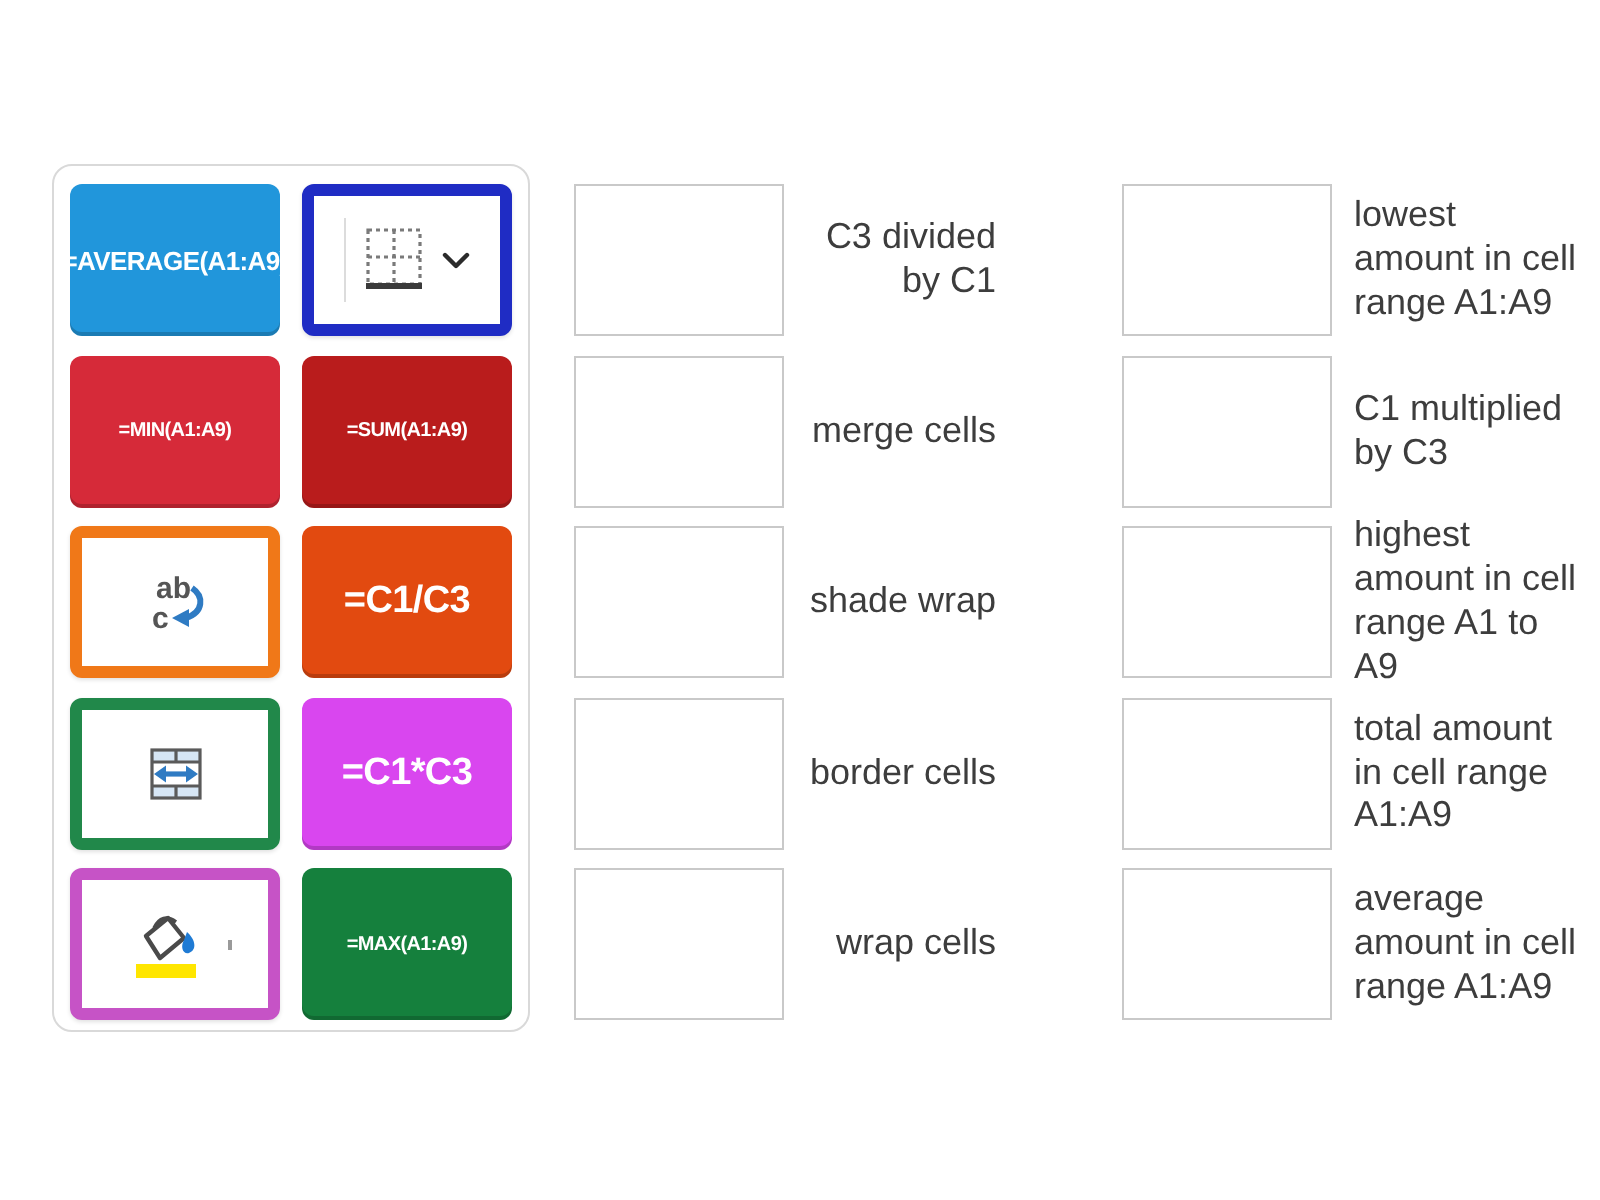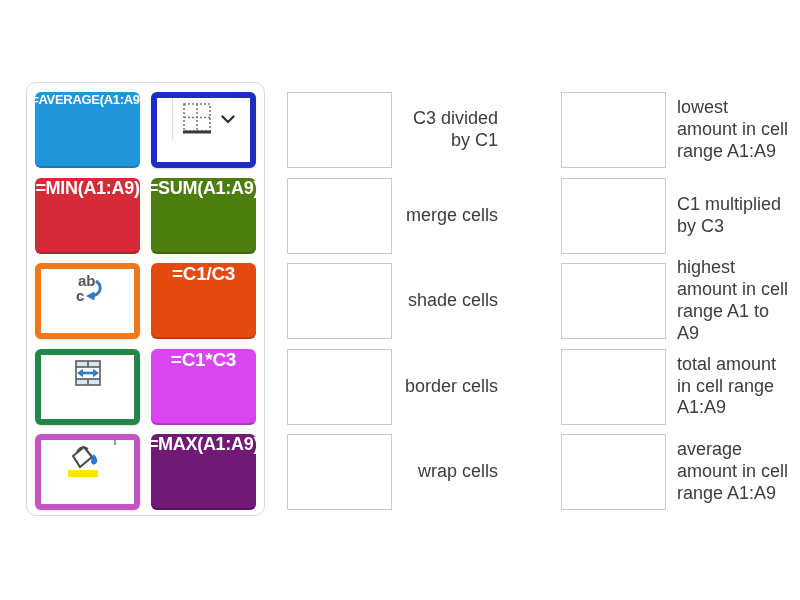--- a/index.html
+++ b/index.html
@@ -21,33 +21,33 @@
     border-radius: 10px;
     padding: 9px 8px;
     display: grid;
     grid-template-columns: repeat(2, 105px);
     grid-auto-rows: 76px;
     gap: 9.5px 11px;
   }
   .tile {
     box-sizing: border-box;
     border-radius: 6px;
-    display: flex; align-items: flex-start; justify-content: center;
+    display: flex; align-items: center; justify-content: center;
     cursor: grab;
     user-select: none;
   }
   .tile.text-tile {
     color: #ffffff;
     font-weight: bold;
     box-shadow: inset 0 -2px 0 rgba(0,0,0,0.18);
     white-space: nowrap;
     letter-spacing: -0.3px;
   }
   .fs13 { font-size: 13px; }
-  .fs16 { font-size: 18px; }
+  .fs16 { font-size: 10px; }
   .fs19 { font-size: 19px; }
   .tile.icon-tile {
     background: #ffffff;
     border: 6px solid #22c55e; 
     box-shadow: 0 1px 2px rgba(0,0,0,0.12);
   }
   .icon-wrap { display: flex; align-items: center; gap: 7px; }
   .vsep { width: 1px; height: 42px; background: #dcdcdc; }
   .tick-mark { width: 2px; height: 5px; background: #9a9a9a; margin-left: 8px; }
 
@@ -97,21 +97,21 @@
         <svg width="14" height="9" viewBox="0 0 14 9">
           <polyline points="1.5,1.5 7,7 12.5,1.5" fill="none" stroke="#2b2b2b" stroke-width="2.2" stroke-linecap="round" stroke-linejoin="round"></polyline>
         </svg>
       </span>
     </div>
 
     <div class="tile text-tile fs16" style="background: rgb(214, 42, 57);">
       <span>=MIN(A1:A9)</span>
     </div>
 
-    <div class="tile text-tile fs16" style="background: #4d7c0f;">
+    <div class="tile text-tile fs16" style="background: #b91c1c;">
       <span>=SUM(A1:A9)</span>
     </div>
 
     <div class="tile icon-tile" style="border-color: rgb(240, 120, 24);">
       <svg width="42" height="38" viewBox="0 0 42 38">
         <text x="11" y="17" font-size="15" font-weight="600" fill="#555555" font-family="Liberation Sans, sans-serif">ab</text>
         <text x="9" y="32" font-size="15" font-weight="600" fill="#555555" font-family="Liberation Sans, sans-serif">c</text>
         <path d="M29 12 C35 16 35 24 26 27" fill="none" stroke="#2f7bc3" stroke-width="3"></path>
         <polygon points="27.5,22.5 27.5,31.5 19,27" fill="#2f7bc3"></polygon>
       </svg>
@@ -143,38 +143,38 @@
     <div class="tile icon-tile" style="border-color: rgb(198, 83, 198);">
       <svg width="46" height="40" viewBox="0 0 46 40">
         <rect x="8" y="30" width="30" height="7" fill="#ffe600"></rect>
         <polygon points="13,16 24,7 32,17 20,27" fill="#ffffff" stroke="#4a4a4a" stroke-width="2.2" stroke-linejoin="round"></polygon>
         <path d="M17 12 q4 -8 11 -3" fill="none" stroke="#4a4a4a" stroke-width="1.8"></path>
         <path d="M33.5 14 C38 18 38.5 23 34.5 24.5 C31.5 25.3 30 21.5 32 18 Z" fill="#1f7bd4"></path>
       </svg>
       <span class="tick-mark"></span>
     </div>
 
-    <div class="tile text-tile fs16" style="background: #701a75;">
+    <div class="tile text-tile fs16" style="background: #15803d;">
       <span>=MAX(A1:A9)</span>
     </div>
 
   </div>
 
   <div class="match-col middle">
     <div class="match-row">
       <div class="drop-box"></div>
       <div class="match-label">C3 divided by C1</div>
     </div>
     <div class="match-row">
       <div class="drop-box"></div>
       <div class="match-label">merge cells</div>
     </div>
     <div class="match-row">
       <div class="drop-box"></div>
-      <div class="match-label">shade cells</div>
+      <div class="match-label">shade wrap</div>
     </div>
     <div class="match-row">
       <div class="drop-box"></div>
       <div class="match-label">border cells</div>
     </div>
     <div class="match-row">
       <div class="drop-box"></div>
       <div class="match-label">wrap cells</div>
     </div>
   </div>

